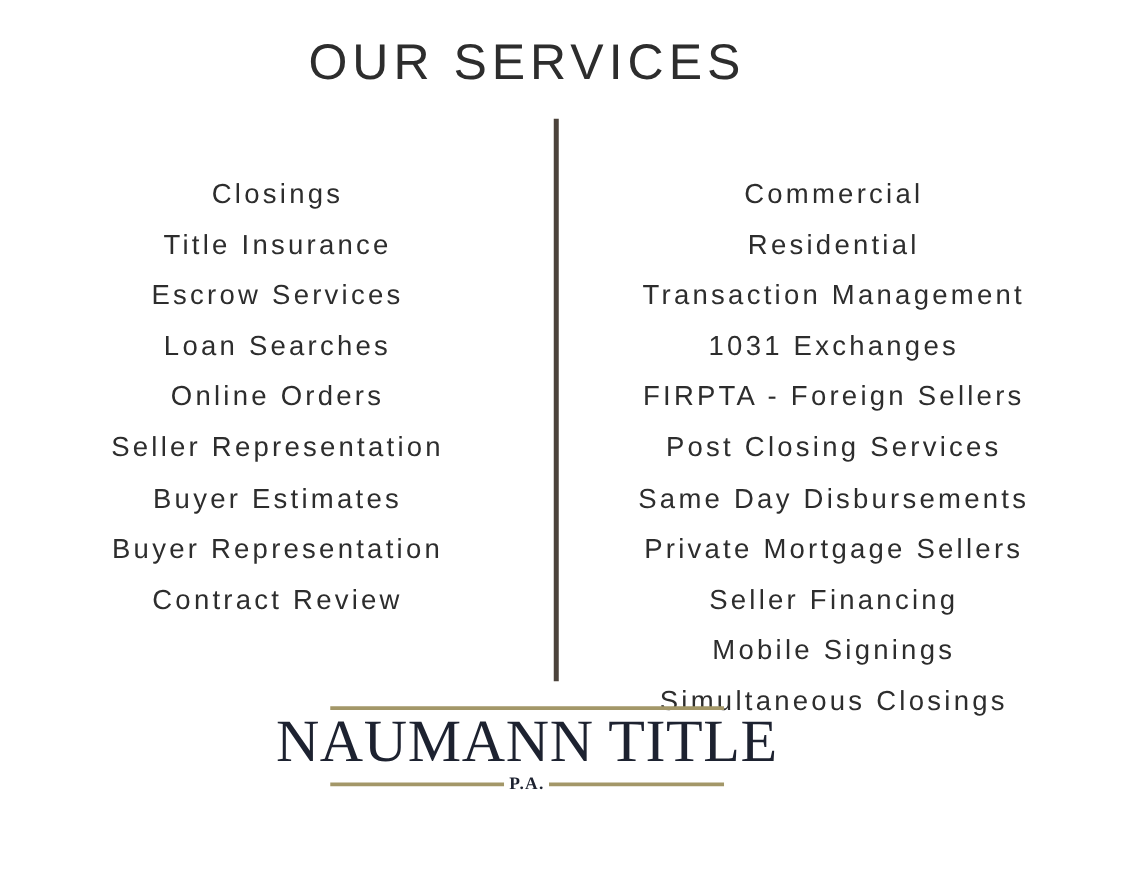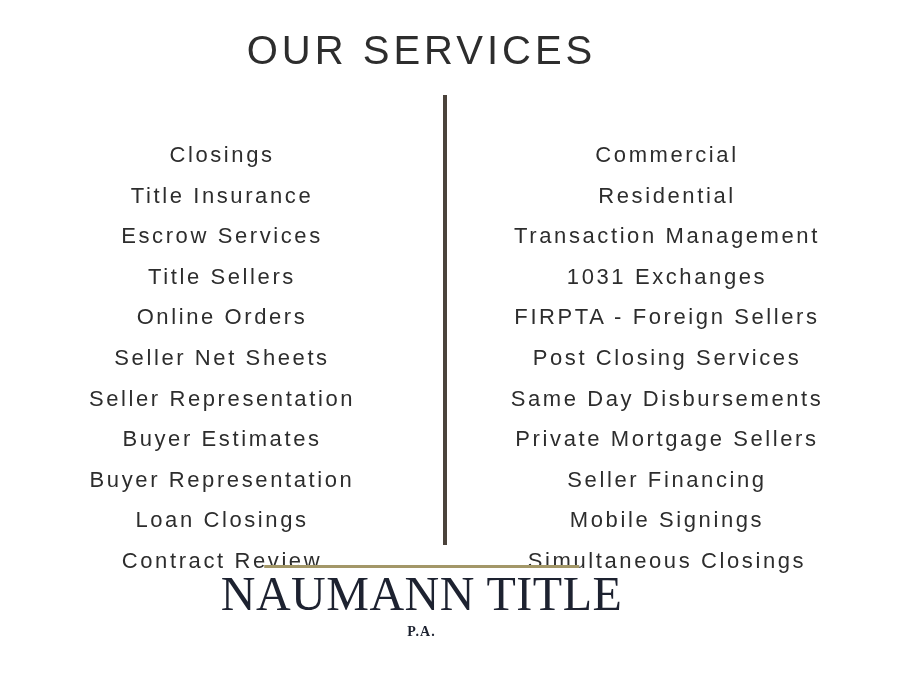--- a/index.html
+++ b/index.html
@@ -89,21 +89,20 @@
     color: var(--logo-text);
     white-space: nowrap;
     padding: 0 6px;
   }
   .logo-bottom {
     display: flex;
     align-items: center;
     width: 315px;
     margin: 1px auto 0 auto;
     gap: 4px;
-    flex-direction: column;
   }
   .logo-rule-bottom {
     flex: 1;
     height: 3px;
     background: var(--accent-line);
   }
   .logo-pa {
     font-family: "Liberation Serif", serif;
     font-size: 14px;
     font-weight: 700;
@@ -117,27 +116,25 @@
 
 <div class="poster">
 
   <h1 class="page-title">OUR SERVICES</h1>
 
   <div class="columns">
     <ul class="service-col left">
         <li class="service-item">Closings</li>
         <li class="service-item">Title Insurance</li>
         <li class="service-item">Escrow Services</li>
-        <li class="service-item">Title Sellers</li>
+        <li class="service-item">Loan Searches</li>
         <li class="service-item">Online Orders</li>
-        <li class="service-item">Seller Net Sheets</li>
         <li class="service-item">Seller Representation</li>
         <li class="service-item">Buyer Estimates</li>
         <li class="service-item">Buyer Representation</li>
-        <li class="service-item">Loan Closings</li>
         <li class="service-item">Contract Review</li>
       </ul>
     <ul class="service-col right">
         <li class="service-item">Commercial</li>
         <li class="service-item">Residential</li>
         <li class="service-item">Transaction Management</li>
         <li class="service-item">1031 Exchanges</li>
         <li class="service-item">FIRPTA - Foreign Sellers</li>
         <li class="service-item">Post Closing Services</li>
         <li class="service-item">Same Day Disbursements</li>

